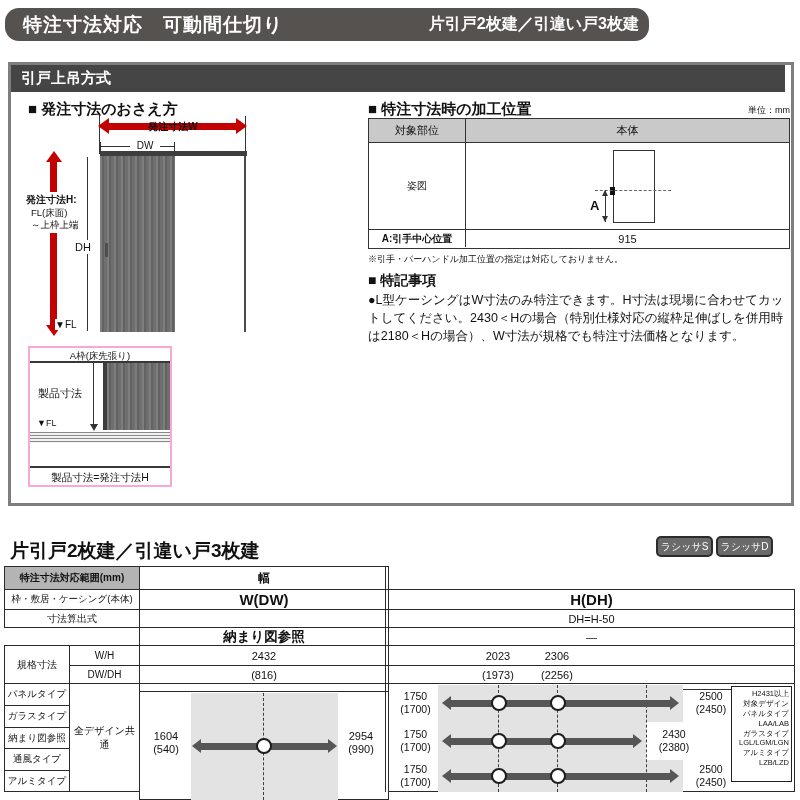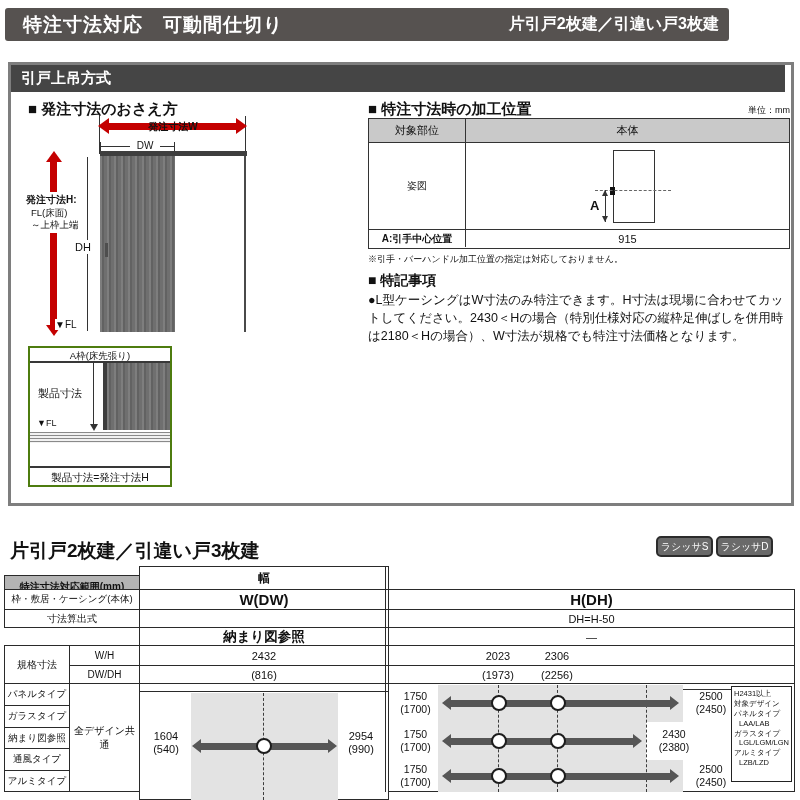--- a/index.html
+++ b/index.html
@@ -24,21 +24,21 @@
   .tab{position:absolute;box-sizing:border-box;height:21px;background:#6a6a6a;border:2px solid #2c2c2c;
        border-radius:5px;color:#fff;font-size:10px;display:flex;align-items:center;justify-content:center;cursor:pointer;}
   .minmax{position:absolute;font-size:11px;line-height:1.2;text-align:center;}
   .callout-line{line-height:1.32;}
 </style>
 </head>
 <body>
 
 <div class="page">
 
-  <div class="abs" style="left:5px;top:8px;width:724px;height:33px;background:#565250;border-radius:3px;display:flex;align-items:center;justify-content:space-between;">
+  <div class="abs" style="left:5px;top:8px;width:644px;height:33px;background:#565250;border-radius:14px;display:flex;align-items:center;justify-content:space-between;">
     <span style="color:#fff;font-weight:bold;font-size:19px;padding-left:18px;letter-spacing:1px;">特注寸法対応　可動間仕切り</span>
     <span style="color:#fff;font-weight:bold;font-size:16px;padding-right:10px;">片引戸2枚建／引違い戸3枚建</span>
   </div>
 
   <div class="abs" style="left:8px;top:62px;width:780px;height:438px;border:3px solid #7e7e7e;background:#fff;"></div>
   <div class="abs" style="left:11px;top:65px;width:774px;height:27px;background:#454545;display:flex;align-items:center;">
     <span style="color:#fff;font-weight:bold;font-size:15px;padding-left:10px;">引戸上吊方式</span>
   </div>
 
   <div class="abs" style="left:28px;top:100px;font-size:15px;font-weight:bold;">■ 発注寸法のおさえ方</div>
@@ -67,21 +67,21 @@
   <div class="abs" style="left:50px;top:162px;width:7px;height:163px;background:#c40000;"></div>
   <div class="tri" style="left:46px;top:151px;border-left:8px solid transparent;border-right:8px solid transparent;border-bottom:11px solid #c40000;"></div>
   <div class="tri" style="left:46px;top:325px;border-left:8px solid transparent;border-right:8px solid transparent;border-top:11px solid #c40000;"></div>
   <div class="abs whitebg" style="left:24px;top:192px;padding:1px 2px;font-size:9.5px;line-height:1.35;">
     <div style="font-weight:bold;font-size:10px;">発注寸法H:</div>
     <div style="padding-left:5px;">FL(床面)</div>
     <div style="padding-left:5px;">～上枠上端</div>
   </div>
   <div class="abs" style="left:55px;top:319px;font-size:10px;background:#fff;">▼FL</div>
 
-  <div class="abs" style="left:28px;top:346px;width:140px;height:137px;border:2px solid #4d7c0f;background:#fff;">
+  <div class="abs" style="left:28px;top:346px;width:140px;height:137px;border:2px solid #f9a8d4;background:#fff;">
     <div style="position:absolute;left:0;top:0;width:100%;height:15px;border-bottom:2px solid #383838;font-size:9.5px;line-height:15px;text-align:center;box-sizing:border-box;">A枠(床先張り)</div>
     <div class="grain" style="position:absolute;left:73px;top:15px;width:67px;height:67px;border-left:4px solid #3d3d3d;box-sizing:border-box;"></div>
     <div style="position:absolute;left:63px;top:15px;width:1px;height:64px;background:#333;"></div>
     <div class="tri" style="left:60px;top:76px;border-left:4px solid transparent;border-right:4px solid transparent;border-top:7px solid #333;"></div>
     <div style="position:absolute;left:8px;top:38px;font-size:11px;">製品寸法</div>
     <div style="position:absolute;left:7px;top:70px;font-size:9px;">▼FL</div>
     <div style="position:absolute;left:0;top:84px;width:100%;height:11px;background:repeating-linear-gradient(180deg,#8a8a8a 0 1px,#f2f2f2 1px 3px);"></div>
     <div style="position:absolute;left:0;bottom:0;width:100%;height:19px;border-top:2px solid #383838;font-size:10.5px;line-height:18px;text-align:center;box-sizing:border-box;">製品寸法=発注寸法H</div>
   </div>
 
@@ -107,21 +107,21 @@
 
   <div class="abs" style="left:368px;top:272px;font-size:14px;font-weight:bold;">■ 特記事項</div>
   <div class="abs" style="left:368px;top:291px;width:422px;font-size:12.5px;line-height:1.45;">●L型ケーシングはW寸法のみ特注できます。H寸法は現場に合わせてカットしてください。2430＜Hの場合（特別仕様対応の縦枠足伸ばしを併用時は2180＜Hの場合）、W寸法が規格でも特注寸法価格となります。</div>
 
   <div class="abs" style="left:10px;top:538px;font-size:19px;font-weight:bold;">片引戸2枚建／引違い戸3枚建</div>
   <div class="tab" style="left:656px;top:536px;width:57px;">ラシッサS</div>
   <div class="tab" style="left:716px;top:536px;width:57px;">ラシッサD</div>
 
   <div class="abs" style="left:4px;top:566px;width:791px;height:226px;">
 
-    <div class="cell" style="left:0;top:0;width:136px;height:24px;background:#b4b4b4;font-size:10px;font-weight:bold;margin-top:9px;">特注寸法対応範囲(mm)</div>
+    <div class="cell" style="left:0;top:0;width:136px;height:24px;background:#b4b4b4;font-size:10px;font-weight:bold;">特注寸法対応範囲(mm)</div>
     <div class="cell" style="left:135px;top:0;width:250px;height:24px;font-size:12px;font-weight:bold;">幅</div>
 
     <div class="cell" style="left:0;top:23px;width:136px;height:21px;font-size:9.5px;">枠・敷居・ケーシング(本体)</div>
     <div class="cell" style="left:135px;top:23px;width:250px;height:21px;font-size:15px;font-weight:bold;">W(DW)</div>
     <div class="cell" style="left:384px;top:23px;width:407px;height:21px;font-size:15px;font-weight:bold;">H(DH)</div>
 
     <div class="cell" style="left:0;top:43px;width:136px;height:19px;font-size:10px;">寸法算出式</div>
     <div class="cell" style="left:135px;top:43px;width:218px;height:19px;font-size:11px;margin-top:32px;">DW=(W+16)/3</div>
     <div class="cell" style="left:384px;top:43px;width:407px;height:19px;font-size:11px;">DH=H-50</div>
 
@@ -203,21 +203,21 @@
       </div>
       <div class="harrow" style="left:62px;top:89px;width:219px;"></div>
       <div class="circ" style="left:110px;top:92px;"></div>
       <div class="circ" style="left:169px;top:92px;"></div>
       <div class="minmax" style="left:297px;top:79px;width:50px;font-size:10.5px;">
         <div>2500</div>
         <div>(2450)</div>
       </div>
 
       <div style="position:absolute;left:294px;top:5px;width:49px;height:1px;background:#333;"></div>
-      <div style="position:absolute;left:342px;top:2px;width:61px;height:96px;border:1.5px solid #222;box-sizing:border-box;background:#fff;font-size:7.5px;padding:2px 2px;text-align:left;">
+      <div style="position:absolute;left:342px;top:2px;width:61px;height:96px;border:1.5px solid #222;box-sizing:border-box;background:#fff;font-size:7.5px;padding:2px 2px;text-align:right;">
         <div class="callout-line">H2431以上</div>
         <div class="callout-line">対象デザイン</div>
         <div class="callout-line">パネルタイプ</div>
         <div class="callout-line" style="padding-left:5px;">LAA/LAB</div>
         <div class="callout-line">ガラスタイプ</div>
         <div class="callout-line" style="padding-left:5px;">LGL/LGM/LGN</div>
         <div class="callout-line">アルミタイプ</div>
         <div class="callout-line" style="padding-left:5px;">LZB/LZD</div>
       </div>
     </div>

